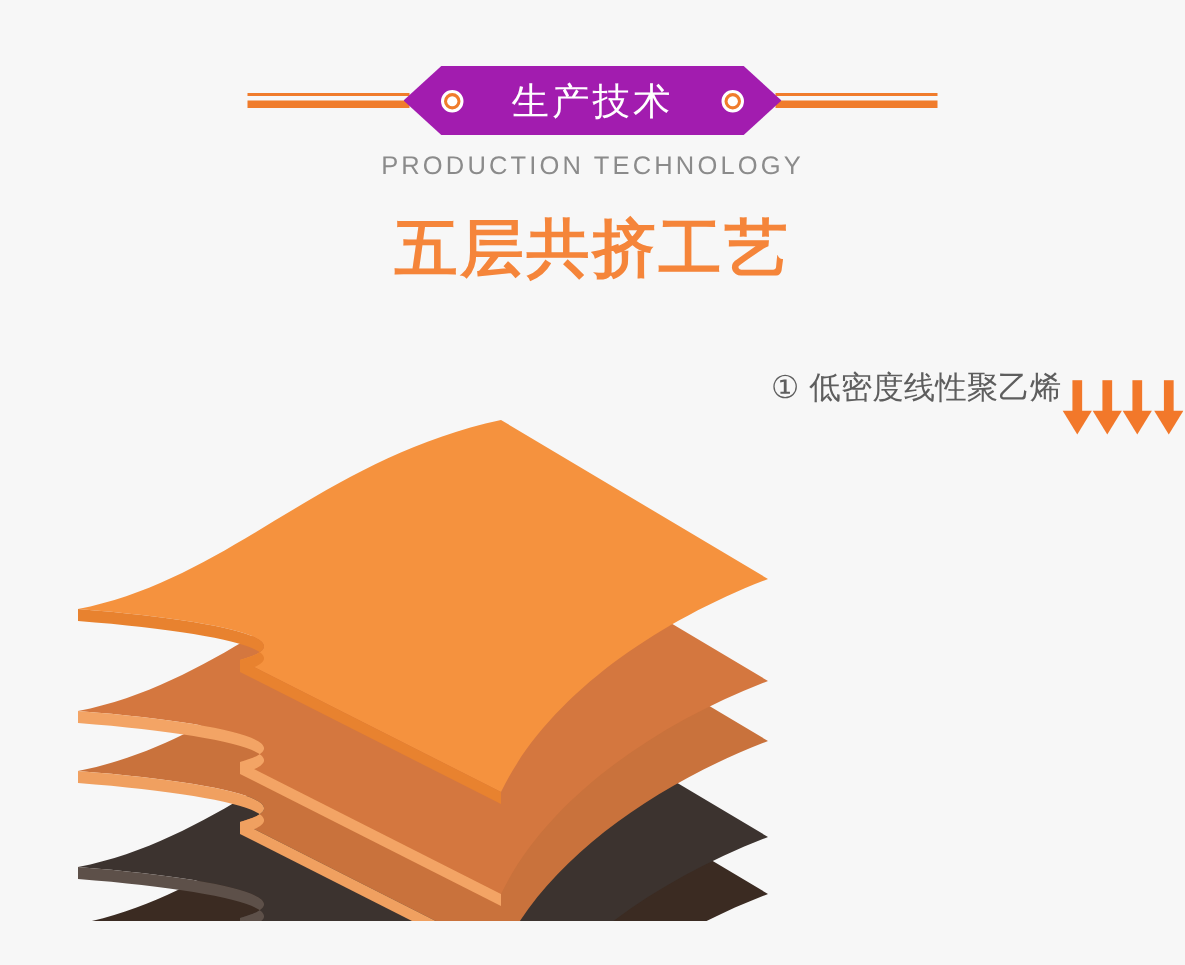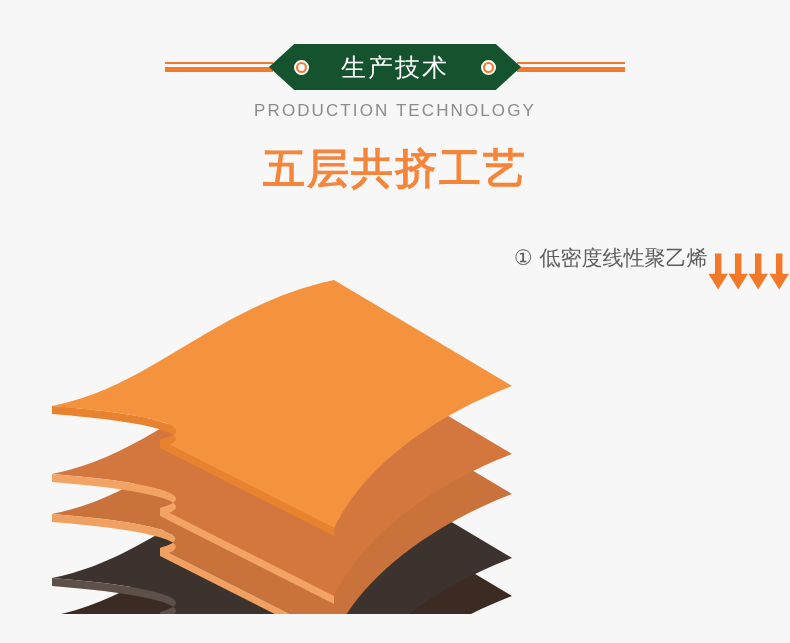--- a/index.html
+++ b/index.html
@@ -49,21 +49,21 @@
   .rule-thick {
     height: 5px;
     background: #f07c2c;
     width: 100%;
   }
 
   #title-banner {
     position: relative;
     width: 252px;
     height: 46px;
-    background: #14532d;
+    background: #a21caf;
     clip-path: polygon(0% 50%, 10% 0%, 90% 0%, 100% 50%, 90% 100%, 10% 100%);
     display: flex;
     align-items: center;
     justify-content: center;
     gap: 32px;
     flex: 0 0 auto;
     margin: 0 -4px;
   }
 
   .banner-ring {
@@ -113,21 +113,21 @@
     position: absolute;
     top: 143px;
     left: 0;
     width: 790px;
     text-align: center;
     color: #f5853a;
     font-size: 42px;
     font-weight: bold;
     letter-spacing: 2px;
     line-height: 1.25;
-    font-family: Liberation Serif, serif;
+    font-family: Liberation Mono, monospace;
   }
 
   
   #layer-illustration {
     position: absolute;
     left: 34px;
     top: 224px;
     width: 500px;
     height: 390px;
   }

